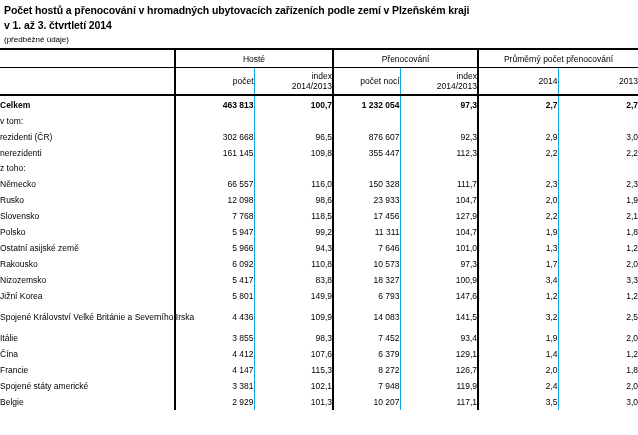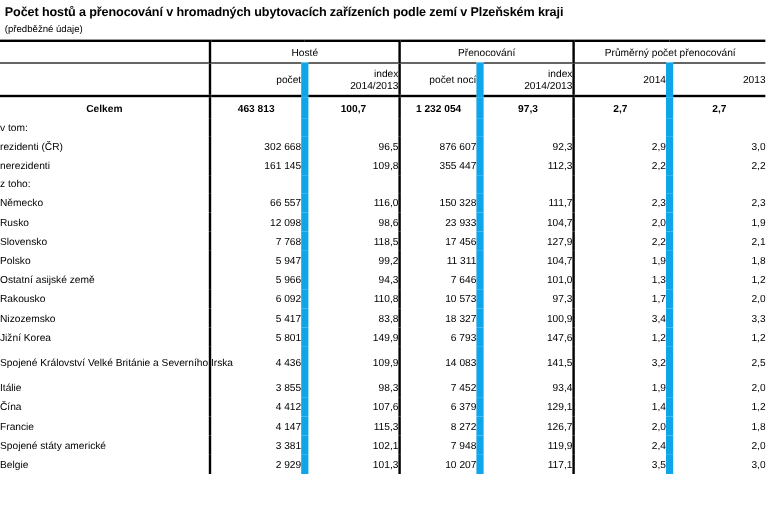--- a/index.html
+++ b/index.html
@@ -67,58 +67,59 @@
   .hdr {
     text-align: center;
     font-size: 8.5px;
     line-height: 10px;
     border-bottom: 1px solid #000;
   }
   .hdr-top { height: 17px; }
   .hdr-bot { height: 26px; text-align: right; }
 
   .bl-thick { border-left: 2px solid #000; }
-  .bl-thin  { border-left: 6px solid #0ea5e9; }
+  .bl-thin  { border-left: 1px solid #0ea5e9; }
   .bt-thick { border-top: 2px solid #000; }
   .bb-thick { border-bottom: 2px solid #000; }
 
   td.label {
     text-align: left;
     padding-left: 4px;
     font-size: 8.5px;
     line-height: 11px;
     white-space: nowrap;
   }
   td.num {
     text-align: right;
     padding-right: 6px;
     font-size: 8.5px;
     white-space: nowrap;
   }
   tr.datarow td { height: 16px; }
   tr.blank td { height: 15px; }
-  tr.total td { font-weight: bold; height: 18px; text-align: center; }
+  tr.total td { font-weight: bold; height: 18px; }
   tr.tall td { height: 26px; }
 
   .ind0 { padding-left: 4px; }
   .ind1 { padding-left: 11px; }
   .ind2 { padding-left: 22px; }
 
   .lab2line {
     line-height: 11px;
     white-space: normal;
   }
 </style>
 </head>
 <body>
 
 <div class="page">
 
   <div class="titlebox">
     <div class="title-line">Počet hostů a přenocování v hromadných ubytovacích zařízeních podle zemí v Plzeňském kraji</div>
+    <div class="title-line">v 1. až 3. čtvrtletí 2014</div>
     <div class="subtitle">(předběžné údaje)</div>
   </div>
 
   <table class="stat">
     <colgroup>
       <col class="c-label">
         <col class="c-g1">
         <col class="c-g2">
       <col class="c-g3">
         <col class="c-g4">

